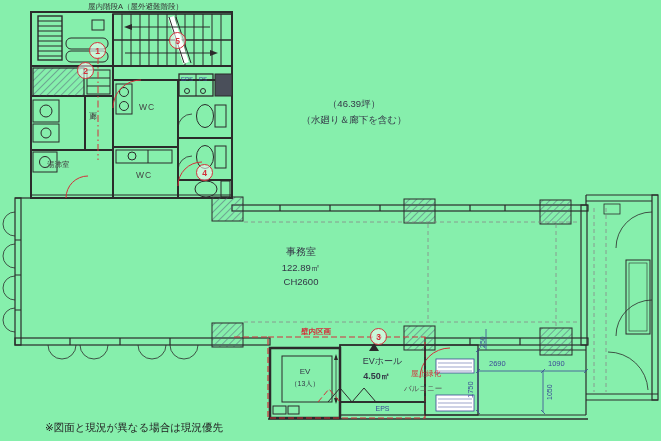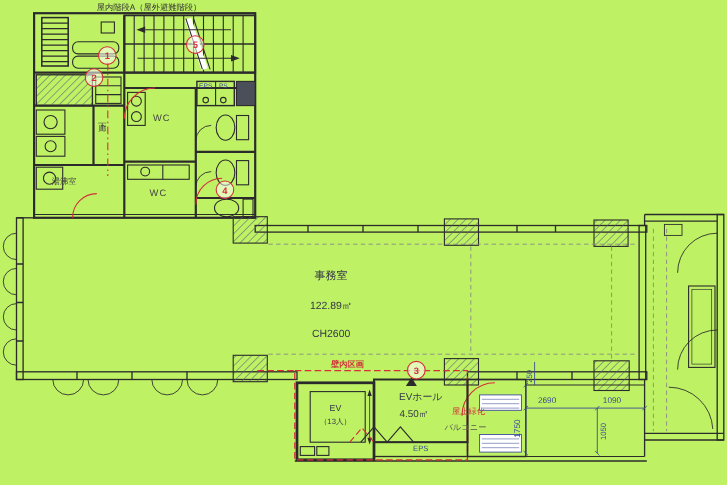--- a/index.html
+++ b/index.html
@@ -1,16 +1,16 @@
 <!DOCTYPE html>
 <html><head>
 <meta charset="utf-8">
 <style>
   html,body{margin:0;padding:0;background:#ffffff;}
-  #plan{position:relative;width:661px;height:441px;background:#bef264;overflow:hidden;
+  #plan{position:relative;width:661px;height:441px;background:#86efac;overflow:hidden;
         font-family:"Liberation Sans","DejaVu Sans",sans-serif;}
   #plan svg{position:absolute;left:0;top:0;}
   .lbl{position:absolute;white-space:nowrap;color:#333646;line-height:1;}
   .ctr{text-align:center;}
   .navy{color:#3a4a96;}
   .red{color:#d3303a;}
   .vert{transform:rotate(-90deg);transform-origin:left top;}
   .marker{position:absolute;width:15px;height:15px;border:1.6px solid #d3303a;border-radius:50%;
           color:#d3303a;font-size:8.5px;font-weight:bold;display:flex;align-items:center;
           justify-content:center;background:rgba(255,255,255,.55);}
@@ -198,47 +198,50 @@
     <path d="M648 390 A40 40 0 0 0 608 352" stroke-width="0.8"></path>
     <rect x="626" y="260" width="24" height="74" stroke-width="1"></rect>
     <rect x="629" y="263" width="18" height="68" stroke-width="0.6"></rect>
     <rect x="604" y="204" width="16" height="10" stroke-width="0.8"></rect>
   </g>
 </svg>
 
 <div class="lbl" style="left:88px;top:3px;font-size:7.5px;color:#333;">屋内階段A（屋外避難階段）</div>
 
 <div class="lbl ctr" style="left:280px;top:99px;width:148px;font-size:10px;">
+  <div class="noteline" style="margin-bottom:6px;font-size:9.5px;">（46.39坪）</div>
+  <div class="noteline" style="font-size:9.5px;">（水廻り＆廊下を含む）</div>
 </div>
 
 <div class="lbl ctr" style="left:255px;top:247px;width:92px;font-size:10px;">
-  <div class="noteline" style="margin-bottom:17px;">事務室</div>
-  <div class="noteline" style="margin-bottom:15px;font-size:9.5px;">122.89㎡</div>
+  <div class="noteline" style="margin-bottom:6px;">事務室</div>
+  <div class="noteline" style="margin-bottom:4px;font-size:9.5px;">122.89㎡</div>
   <div class="noteline" style="font-size:9.5px;">CH2600</div>
 </div>
 
 <div class="lbl ctr" style="left:285px;top:368px;width:40px;font-size:8px;">EV</div>
 <div class="lbl ctr" style="left:283px;top:380px;width:44px;font-size:7px;">（13人）</div>
 
 <div class="lbl ctr" style="left:340px;top:357px;width:85px;font-size:9px;">EVホール</div>
-<div class="lbl ctr" style="left:340px;top:372px;width:73px;font-size:9px;">4.50㎡</div>
+<div class="lbl ctr" style="left:340px;top:372px;width:73px;font-size:9px;font-weight:bold;">4.50㎡</div>
 
 <div class="lbl ctr navy" style="left:340px;top:405px;width:85px;font-size:7px;">EPS</div>
 <div class="lbl navy" style="left:181px;top:76px;font-size:6px;">EPS</div>
 <div class="lbl navy" style="left:199px;top:76px;font-size:6px;">PS</div>
 
 <div class="lbl" style="left:139px;top:103px;font-size:8.5px;color:#444;letter-spacing:1px;">WC</div>
 <div class="lbl" style="left:136px;top:171px;font-size:8.5px;color:#444;letter-spacing:1px;">WC</div>
 <div class="lbl" style="left:47px;top:161px;font-size:7.5px;color:#444;">湯沸室</div>
 <div class="lbl" style="left:89px;top:106px;font-size:7.5px;color:#444;writing-mode:vertical-rl;">廊下</div>
 
 <div class="lbl red" style="left:281px;top:328px;font-size:7.5px;font-weight:600;padding-left:20px;">壁内区画</div>
 <div class="lbl red" style="left:411px;top:370px;font-size:7.5px;">屋上緑化</div>
 <div class="lbl" style="left:404px;top:385px;font-size:7.5px;color:#555;">バルコニー</div>
 
+<div class="lbl" style="left:45px;top:422px;font-size:10.5px;color:#222;">※図面と現況が異なる場合は現況優先</div>
 
 <div class="lbl navy" style="left:489px;top:360px;font-size:7.5px;">2690</div>
 <div class="lbl navy" style="left:548px;top:360px;font-size:7.5px;">1090</div>
 <div class="lbl navy vert" style="left:467px;top:398px;font-size:7.5px;">1750</div>
 <div class="lbl navy vert" style="left:546px;top:400px;font-size:7px;">1050</div>
 <div class="lbl navy vert" style="left:479px;top:348px;font-size:7px;">250</div>
 
 <div class="marker" style="left:89px;top:42px;">1</div>
 <div class="marker" style="left:77px;top:62px;">2</div>
 <div class="marker" style="left:370px;top:328px;">3</div>

